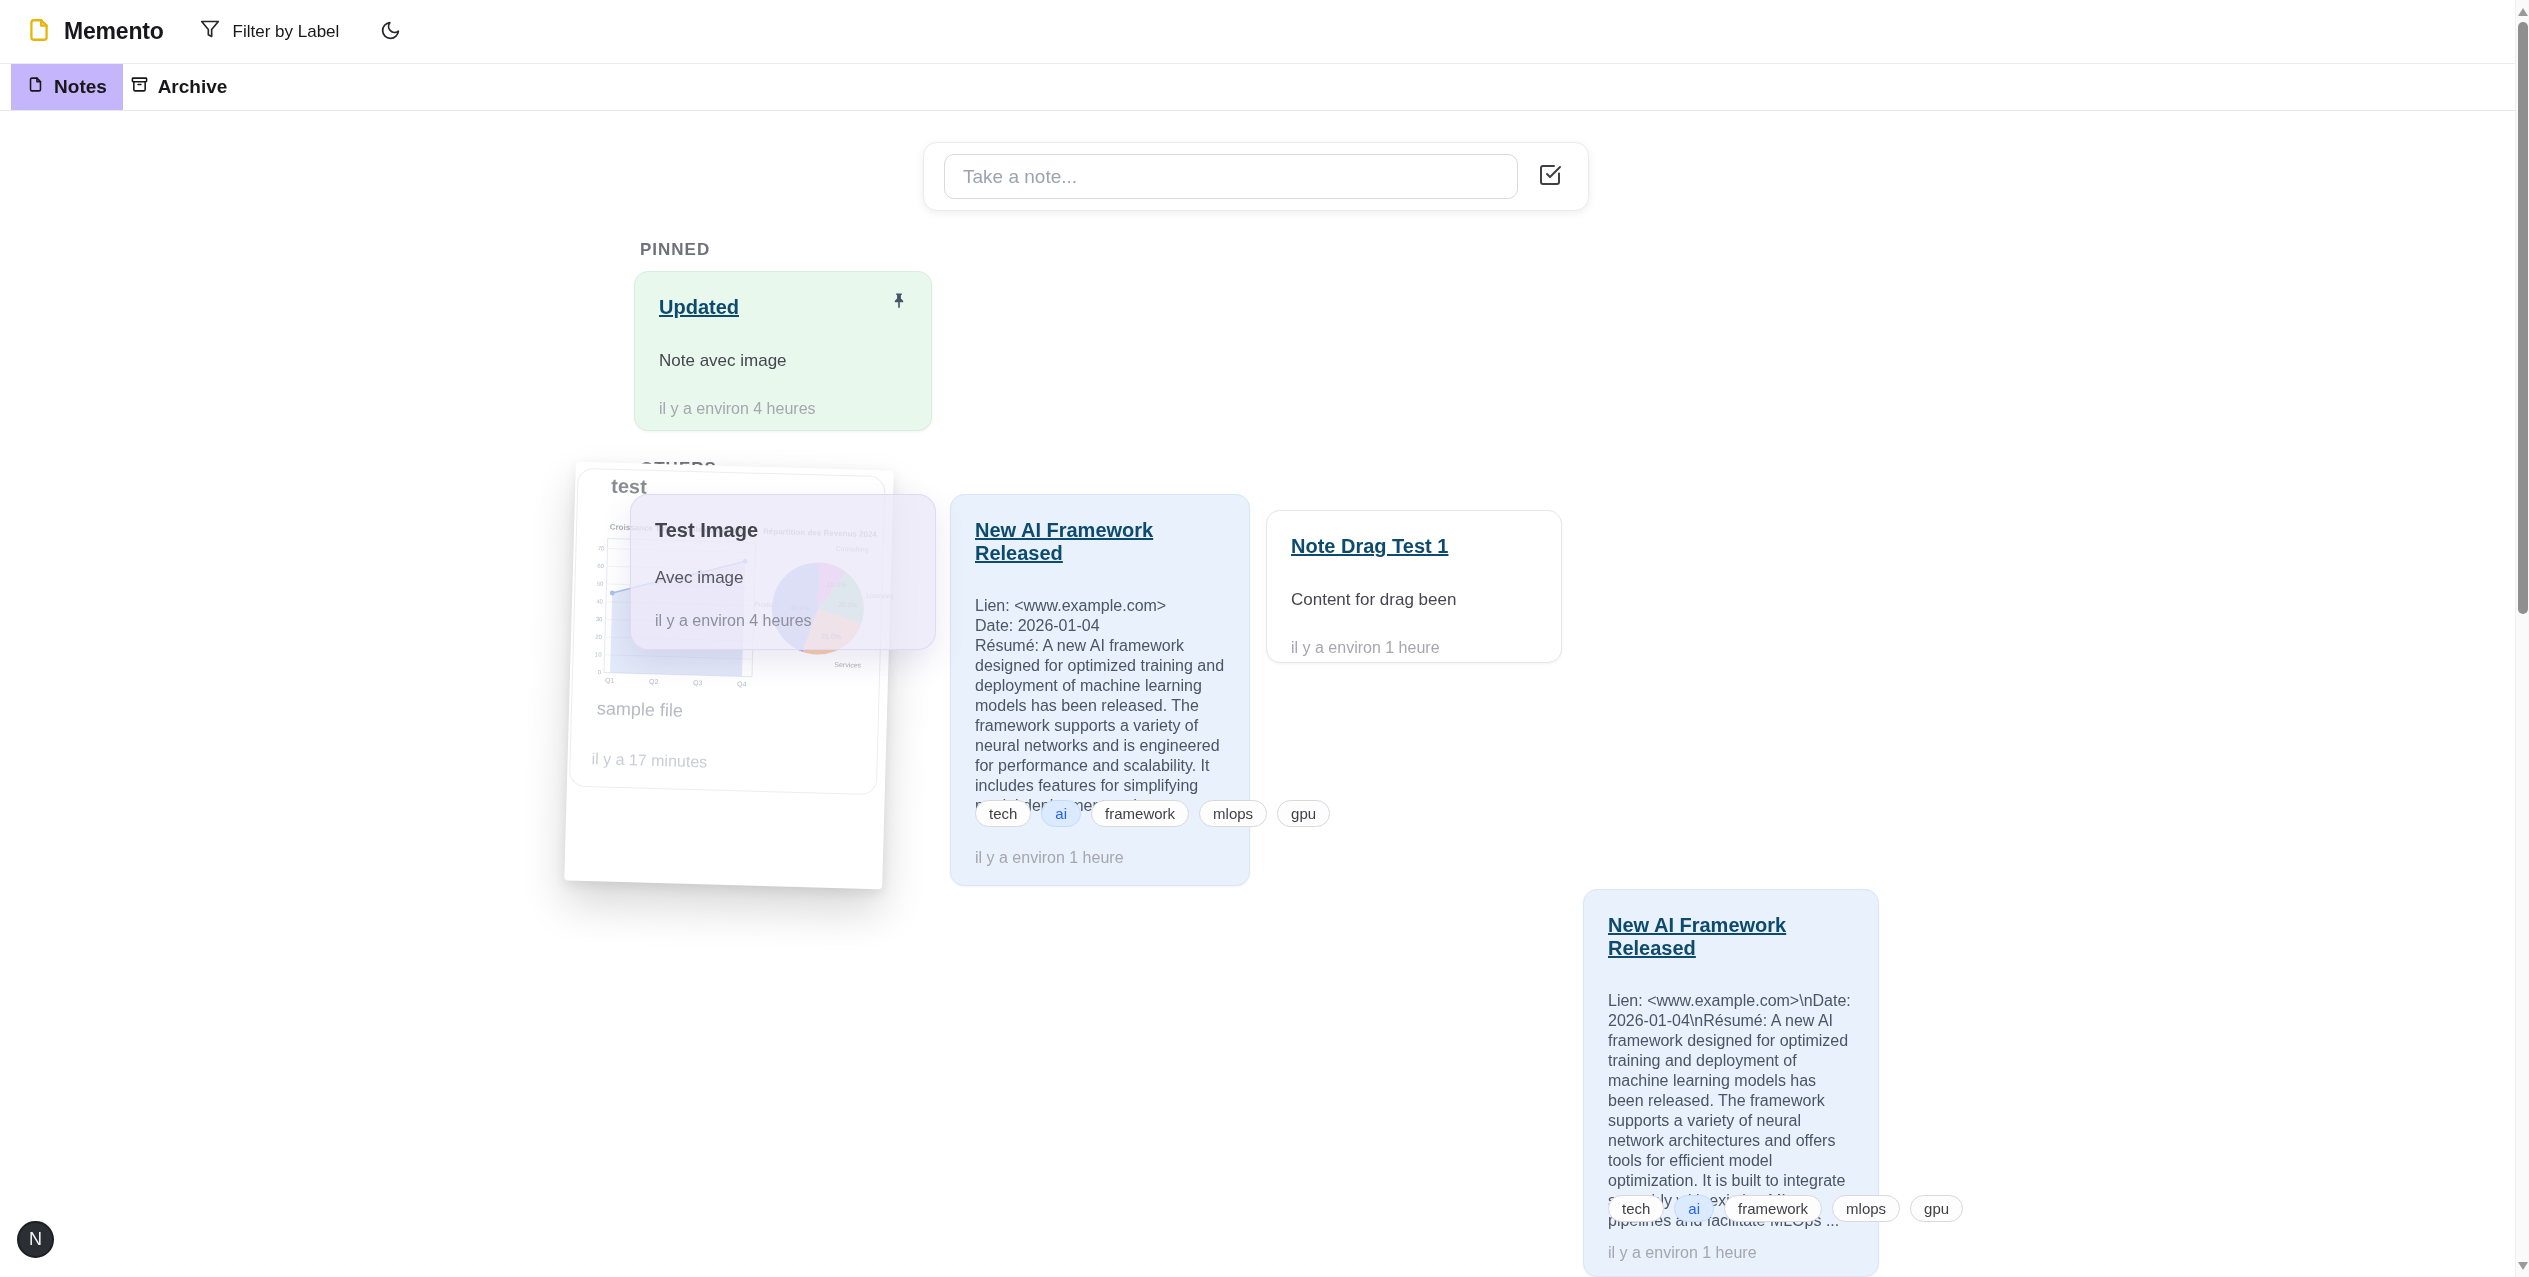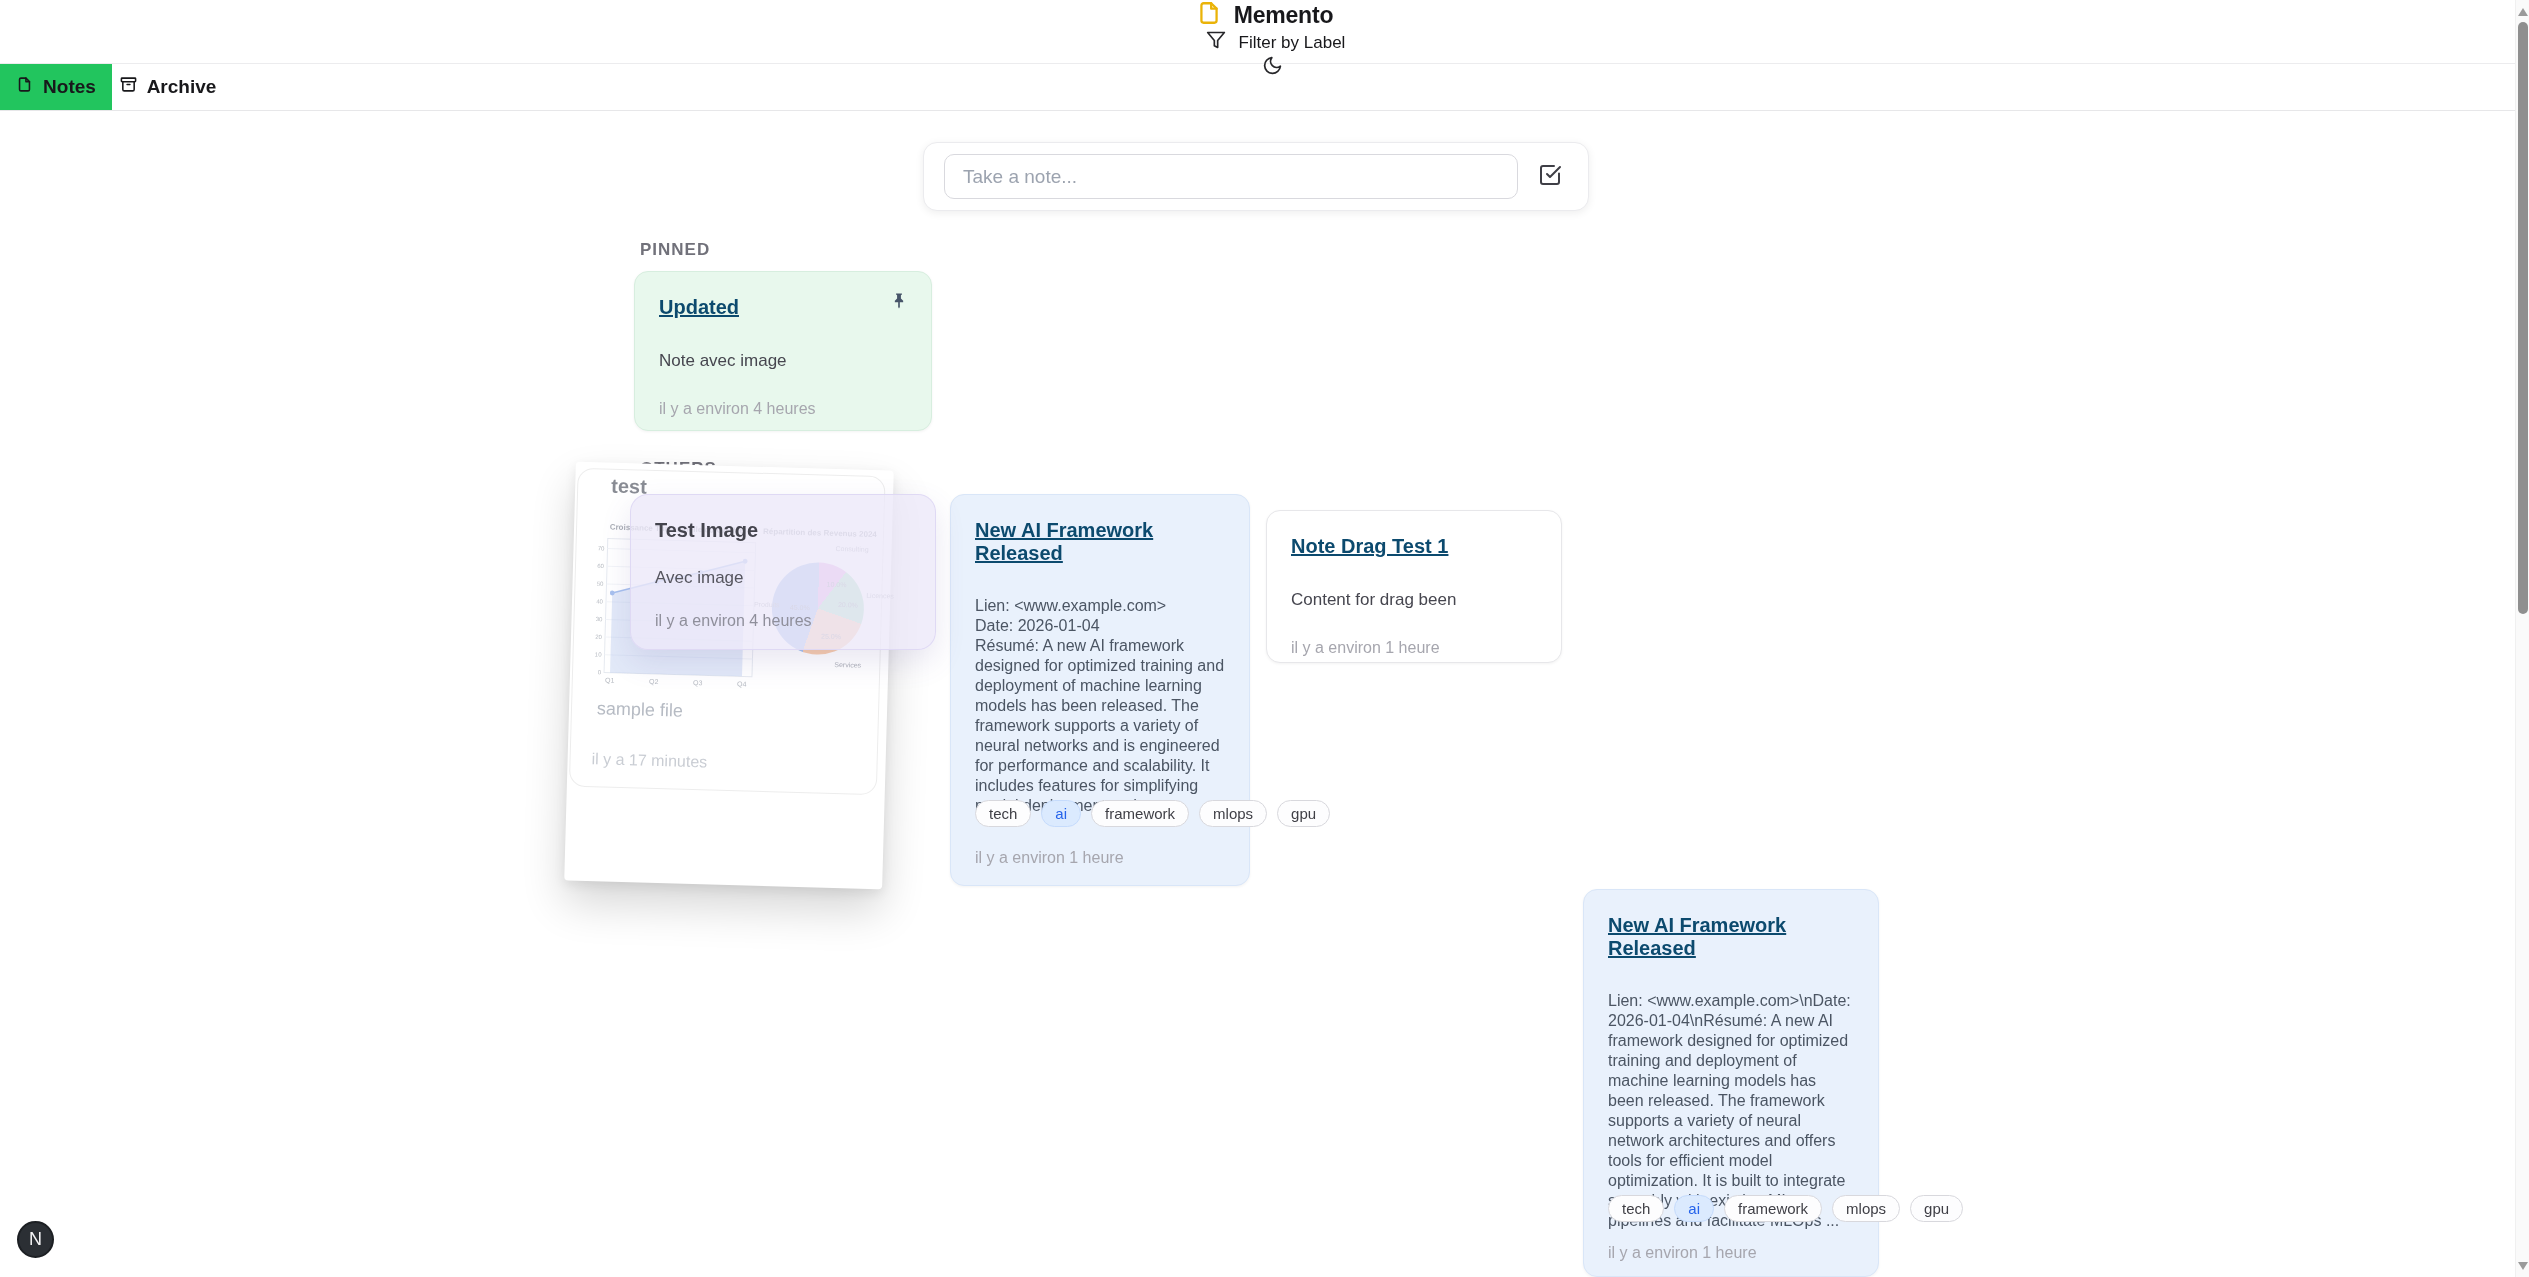--- a/index.html
+++ b/index.html
@@ -2,42 +2,42 @@
 <html><head>
 <meta charset="utf-8">
 <style>
   * { margin:0; padding:0; box-sizing:border-box; }
   html,body { width:2529px; height:1277px; overflow:hidden; }
   body { font-family:"Liberation Sans", sans-serif; background:#fff; color:#27272a; }
   #app { position:relative; width:2529px; height:1277px; background:#fff; }
 
   
   .header { position:absolute; left:0; top:0; right:0; height:64px; background:#fff;
-            border-bottom:1px solid #ececee; display:flex; align-items:center; padding:0 26px; z-index:40;flex-direction:column; }
+            border-bottom:1px solid #ececee; display:flex; align-items:center; padding:0 26px; z-index:40; }
   .logo-wrap { display:flex; align-items:center; gap:12px; }
   .app-title { font-size:23px; font-weight:700; color:#18181b; letter-spacing:-0.2px; }
   .search-box { position:relative; margin-left:32px; width:523px; height:43px; }
   .search-box input { width:100%; height:100%; border:1px solid #d9d9de; border-radius:10px;
                       padding:0 16px 0 48px; font-size:19px; color:#27272a; outline:none;
                       font-family:"Liberation Sans", sans-serif; background:#fff; }
   .search-box input::placeholder { color:#9ca3af; }
   .search-ic { position:absolute; left:15px; top:11px; }
   .filter-btn { display:flex; align-items:center; gap:13px; margin-left:22px; height:43px;
                 padding:0 14px; border-radius:10px; cursor:pointer; background:transparent; border:none;
                 font-size:17px; color:#18181b; font-family:"Liberation Sans", sans-serif; }
   .theme-btn { margin-left:16px; width:43px; height:43px; display:flex; align-items:center;
                justify-content:center; background:transparent; border:none; border-radius:10px; cursor:pointer; }
 
   
   .tabbar { position:absolute; left:0; top:64px; right:0; height:47px; background:#fff;
             border-bottom:1px solid #e7e7e9; display:flex; z-index:39; }
   .tab { width:112px; height:100%; display:flex; align-items:center; justify-content:center; gap:10px;
          font-size:19px; font-weight:600; color:#18181b; background:transparent; border:none; cursor:pointer;
          font-family:"Liberation Sans", sans-serif; }
-  .tab.active { background:#22c55e; }
+  .tab.active { background:#c4b5fd;margin-left:11px; }
 
   
   .composer { position:absolute; left:923px; top:142px; width:666px; height:69px; background:#fff;
               border:1px solid #ebebee; border-radius:14px; box-shadow:0 2px 8px rgba(0,0,0,.07);
               display:flex; align-items:center; padding:0 20px; gap:14px; z-index:5; }
   .composer input { flex:1; height:45px; border:1px solid #d9d9de; border-radius:10px; padding:0 18px;
                     font-size:19px; color:#27272a; outline:none; background:#fff;
                     font-family:"Liberation Sans", sans-serif; }
   .composer input::placeholder { color:#9ca3af; }
   .composer .check-btn { background:transparent; border:none; cursor:pointer; width:36px; height:36px;

